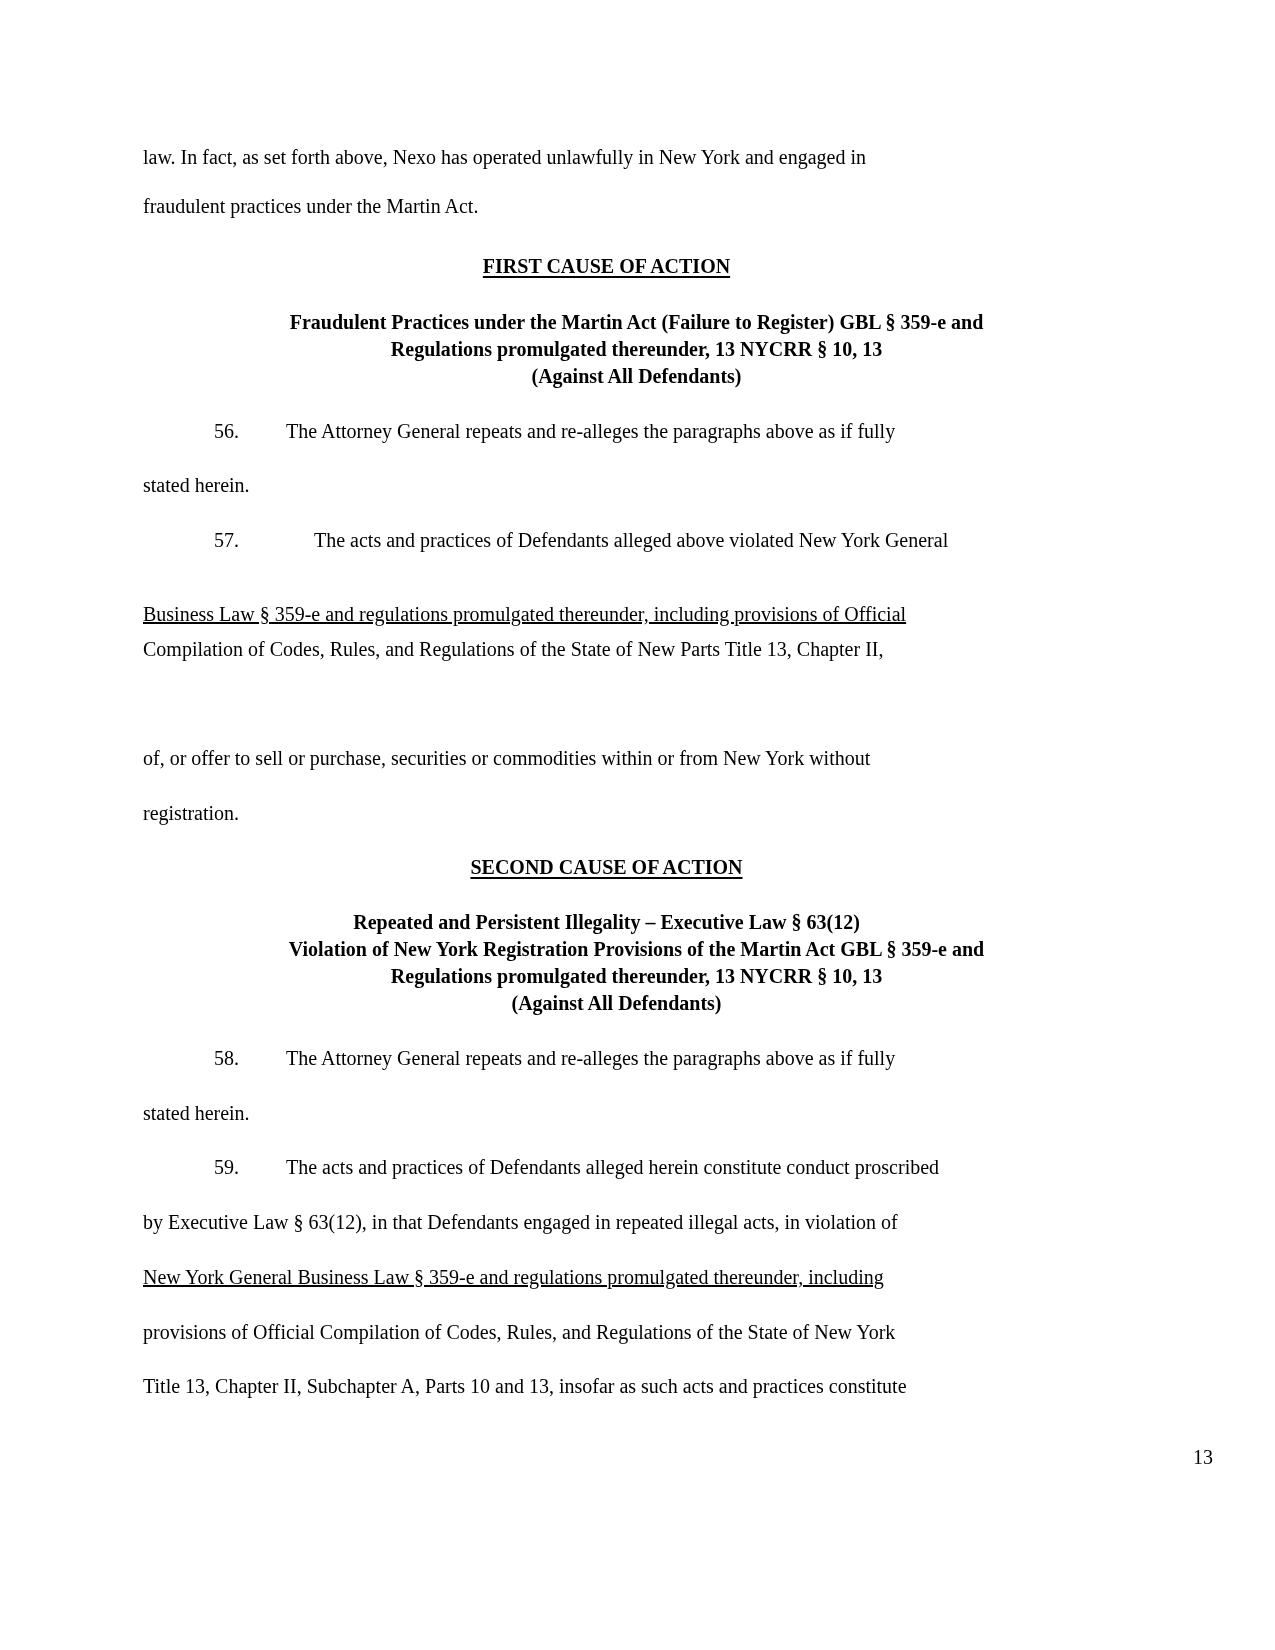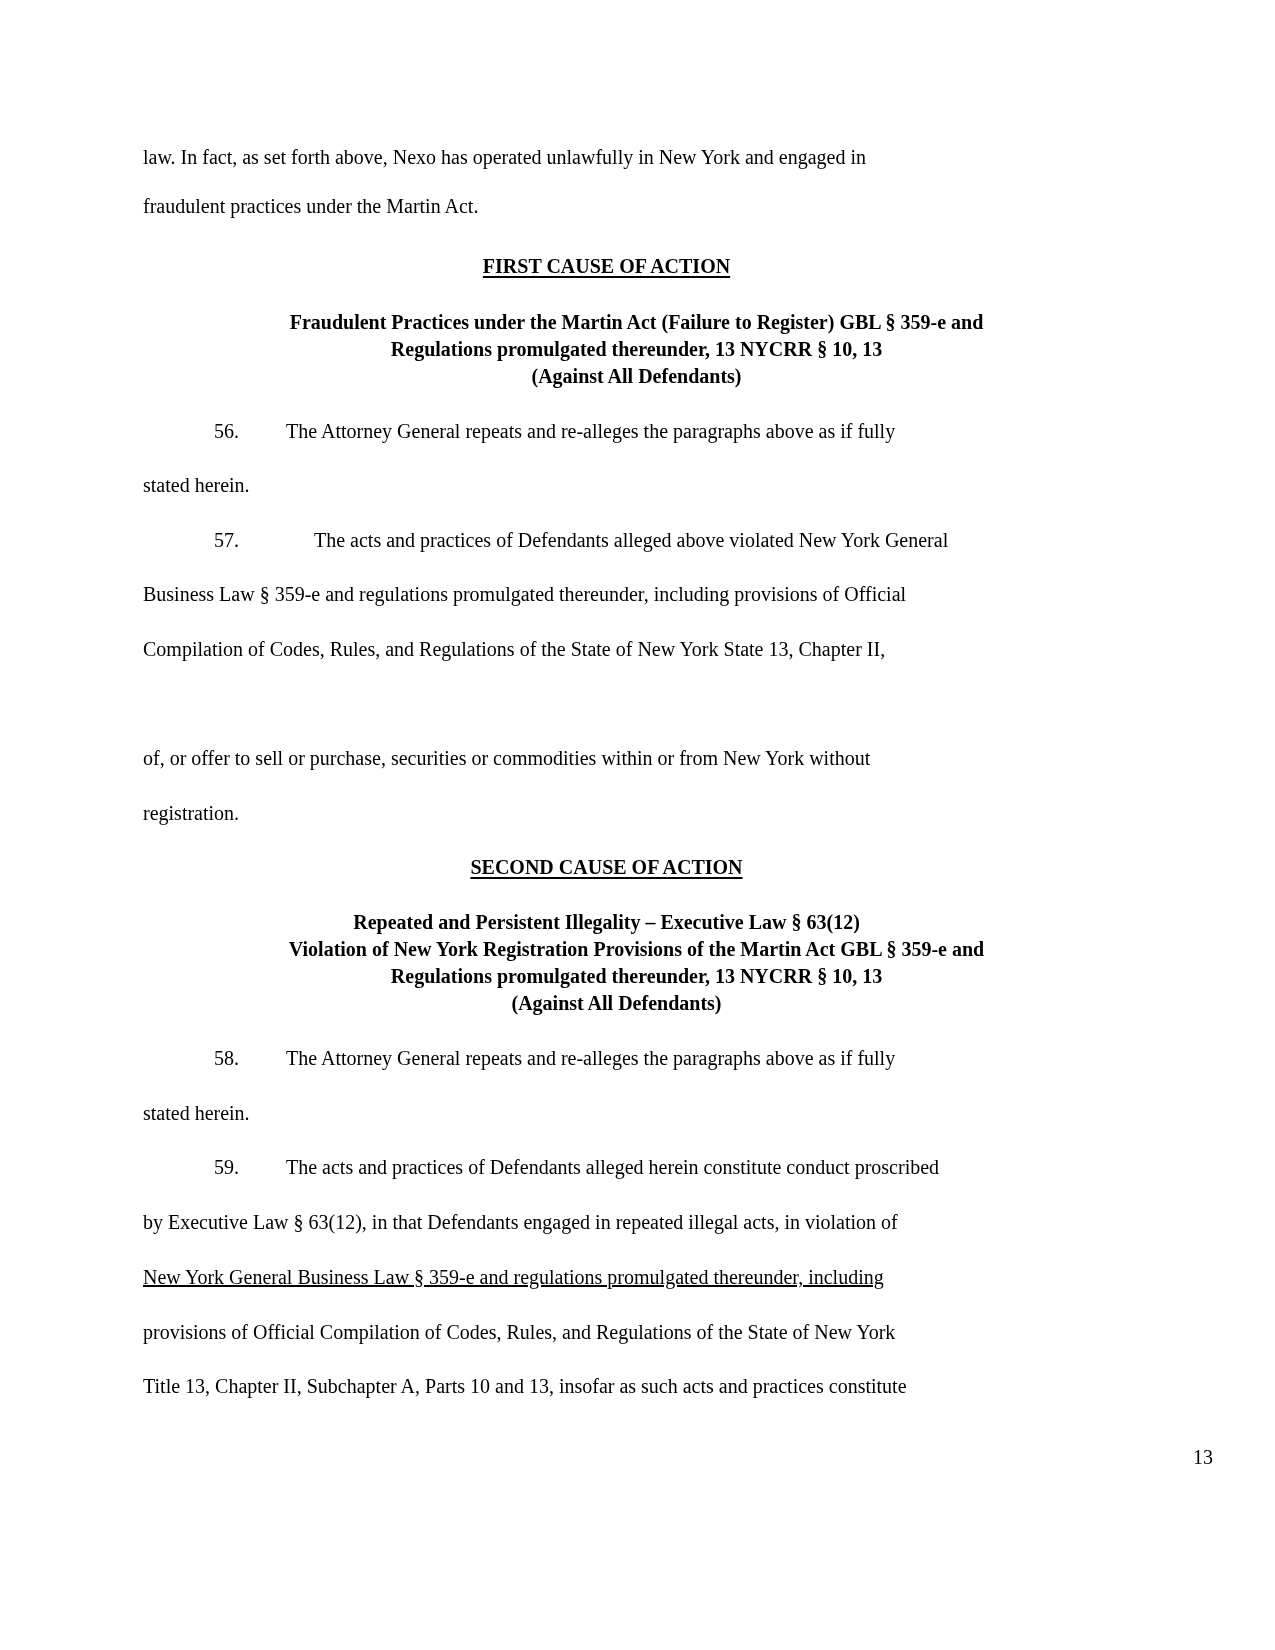--- a/index.html
+++ b/index.html
@@ -30,22 +30,22 @@
   <div class="line center subhead" style="top:308px; left:30px; width:1213px;">Fraudulent Practices under the Martin Act (Failure to Register) GBL § 359-e and</div>
   <div class="line center subhead" style="top:335px; left:30px; width:1213px;">Regulations promulgated thereunder, 13 NYCRR § 10, 13</div>
   <div class="line center subhead" style="top:362px; left:30px; width:1213px;">(Against All Defendants)</div>
 
   <div class="num" style="top:417px;">56.</div>
   <div class="body-after-num" style="top:417px;">The Attorney General repeats and re-alleges the paragraphs above as if fully</div>
   <div class="line left" style="top:471px;">stated herein.</div>
 
   <div class="num" style="top:526px;">57.</div>
   <div class="body-after-num" style="top:526px;margin-left:28px;">The acts and practices of Defendants alleged above violated New York General</div>
-  <div class="line left" style="top:580px;">Business Law § 359-e and regulations promulgated thereunder, including provisions of Official</div>
-  <div class="line left" style="top:635px;">Compilation of Codes, Rules, and Regulations of the State of New York State 13, Chapter II,</div>
+  <div class="line left" style="top:600px;text-decoration:underline;">Business Law § 359-e and regulations promulgated thereunder, including provisions of Official</div>
+  <div class="line left" style="top:635px;">Compilation of Codes, Rules, and Regulations of the State of New Parts Title 13, Chapter II,</div>
   <div class="line left" style="top:744px;">of, or offer to sell or purchase, securities or commodities within or from New York without</div>
   <div class="line left" style="top:799px;">registration.</div>
 
   <div class="line center heading" style="top:853px;">SECOND CAUSE OF ACTION</div>
   <div class="line center subhead" style="top:908px;">Repeated and Persistent Illegality – Executive Law § 63(12)</div>
   <div class="line center subhead" style="top:935px; left:30px; width:1213px;">Violation of New York Registration Provisions of the Martin Act GBL § 359-e and</div>
   <div class="line center subhead" style="top:962px; left:30px; width:1213px;">Regulations promulgated thereunder, 13 NYCRR § 10, 13</div>
   <div class="line center subhead" style="top:989px; left:10px; width:1213px;">(Against All Defendants)</div>
 
   <div class="num" style="top:1044px;">58.</div>

